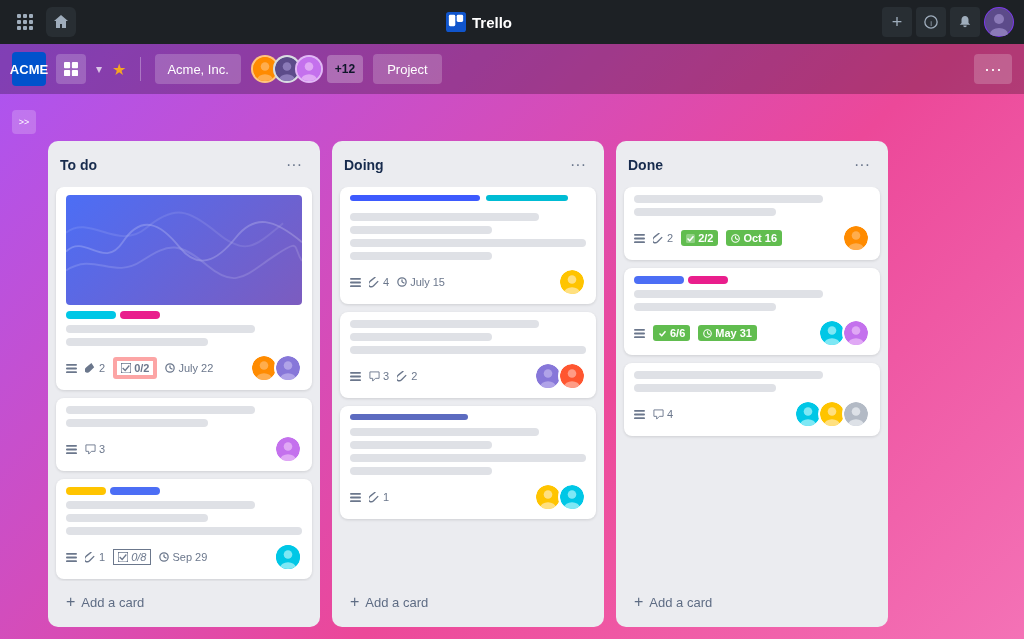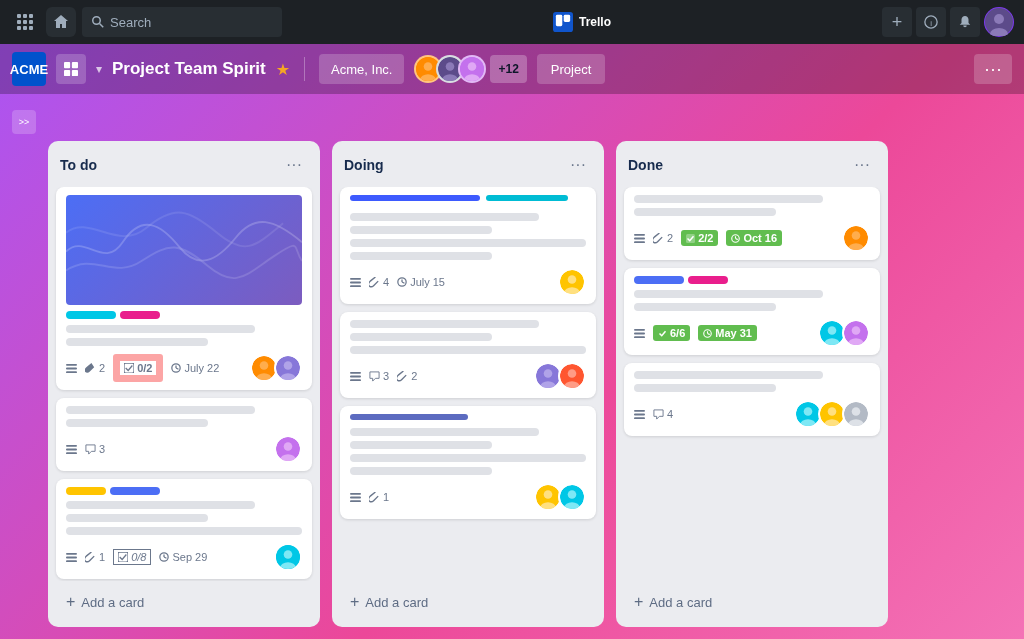--- a/index.html
+++ b/index.html
@@ -304,34 +304,27 @@
       <rect x="0" y="12" width="4" height="4" rx="1"></rect>
       <rect x="6" y="12" width="4" height="4" rx="1"></rect>
       <rect x="12" y="12" width="4" height="4" rx="1"></rect>
     </svg>
   </div>
   <div class="nav-home-btn">
     <svg width="16" height="16" viewBox="0 0 16 16" fill="#9fadbc">
       <path d="M8 1L1 7h2v7h4v-4h2v4h4V7h2L8 1z"></path>
     </svg>
   </div>
-  <div class="nav-search">
-    <svg width="12" height="12" viewBox="0 0 16 16" fill="#9fadbc">
-      <circle cx="6" cy="6" r="5" stroke="#9fadbc" stroke-width="2" fill="none"></circle>
-      <line x1="10" y1="10" x2="15" y2="15" stroke="#9fadbc" stroke-width="2"></line>
-    </svg>
-    <span style="color:#9fadbc;font-size:13px;">Search</span>
-  </div>
   <div style="flex:1; display:flex; align-items:center; justify-content:center; gap:6px;">
     <svg width="20" height="20" viewBox="0 0 28 28">
       <rect width="28" height="28" rx="4" fill="#1055CC"></rect>
       <rect x="4" y="4" width="9" height="16" rx="2" fill="white"></rect>
       <rect x="15" y="4" width="9" height="10" rx="2" fill="white"></rect>
     </svg>
-    <span style="color:white;font-size:12px;font-weight:700;">Trello</span>
+    <span style="color:white;font-size:15px;font-weight:700;">Trello</span>
   </div>
   <div class="nav-right">
     <div class="nav-icon-btn" style="border-radius:4px;">
       <span style="font-size:18px;font-weight:300;">+</span>
     </div>
     <div class="nav-icon-btn" style="border-radius:4px;">
       <svg width="14" height="14" viewBox="0 0 16 16" fill="#9fadbc">
         <circle cx="8" cy="8" r="7" stroke="#9fadbc" stroke-width="1.5" fill="none"></circle>
         <text x="8" y="12" text-anchor="middle" font-size="9" fill="#9fadbc">i</text>
       </svg>
@@ -357,21 +350,20 @@
   </div>
   <div class="board-view-btn">
     <svg width="14" height="14" viewBox="0 0 16 16" fill="white">
       <rect x="0" y="0" width="7" height="7" rx="1"></rect>
       <rect x="9" y="0" width="7" height="7" rx="1"></rect>
       <rect x="0" y="9" width="7" height="7" rx="1"></rect>
       <rect x="9" y="9" width="7" height="7" rx="1"></rect>
     </svg>
   </div>
   <span style="color:rgba(255,255,255,0.7);font-size:12px;">▾</span>
-  <span class="board-title">Project Team Spirit</span>
   <span class="board-star">★</span>
   <div class="board-header-divider"></div>
   <div class="board-workspace-btn">
     <span>Acme, Inc.</span>
   </div>
   <div class="board-members">
     <div class="member-avatar av-orange">
       <svg width="28" height="28" viewBox="0 0 28 28">
         <circle cx="14" cy="14" r="14" fill="#ff8b00"></circle>
         <circle cx="14" cy="11" r="5" fill="#ffad4d"></circle>
@@ -438,21 +430,21 @@
               <rect x="0" y="5" width="12" height="2" rx="1"></rect>
               <rect x="0" y="9" width="12" height="2" rx="1"></rect>
             </svg>
           </div>
           <div class="meta-item">
             <svg width="11" height="11" viewBox="0 0 12 12" fill="#6b778c">
               <path d="M10 4.5L5 9.5C3.6 10.9 1.4 10.9 0 9.5s0-3.6 1.4-5L7 0"></path>
             </svg>
             <span>2</span>
           </div>
-          <div class="meta-item meta-badge" style="border:7px solid #fca5a5; border-radius:3px; padding:1px 4px;">
+          <div class="meta-item meta-badge" style="border:4px solid #fca5a5; border-radius:3px; padding:1px 4px;">
             <svg width="10" height="10" viewBox="0 0 12 12" fill="#6b778c">
               <rect x="0" y="0" width="12" height="12" rx="2" stroke="#6b778c" stroke-width="1.5" fill="none"></rect>
               <polyline points="2,6 5,9 10,3" stroke="#6b778c" stroke-width="1.5" fill="none"></polyline>
             </svg>
             <span>0/2</span>
           </div>
           <div class="meta-item">
             <svg width="10" height="10" viewBox="0 0 12 12" fill="#6b778c">
               <circle cx="6" cy="6" r="5" stroke="#6b778c" stroke-width="1.5" fill="none"></circle>
               <line x1="6" y1="3" x2="6" y2="6" stroke="#6b778c" stroke-width="1.5"></line>

